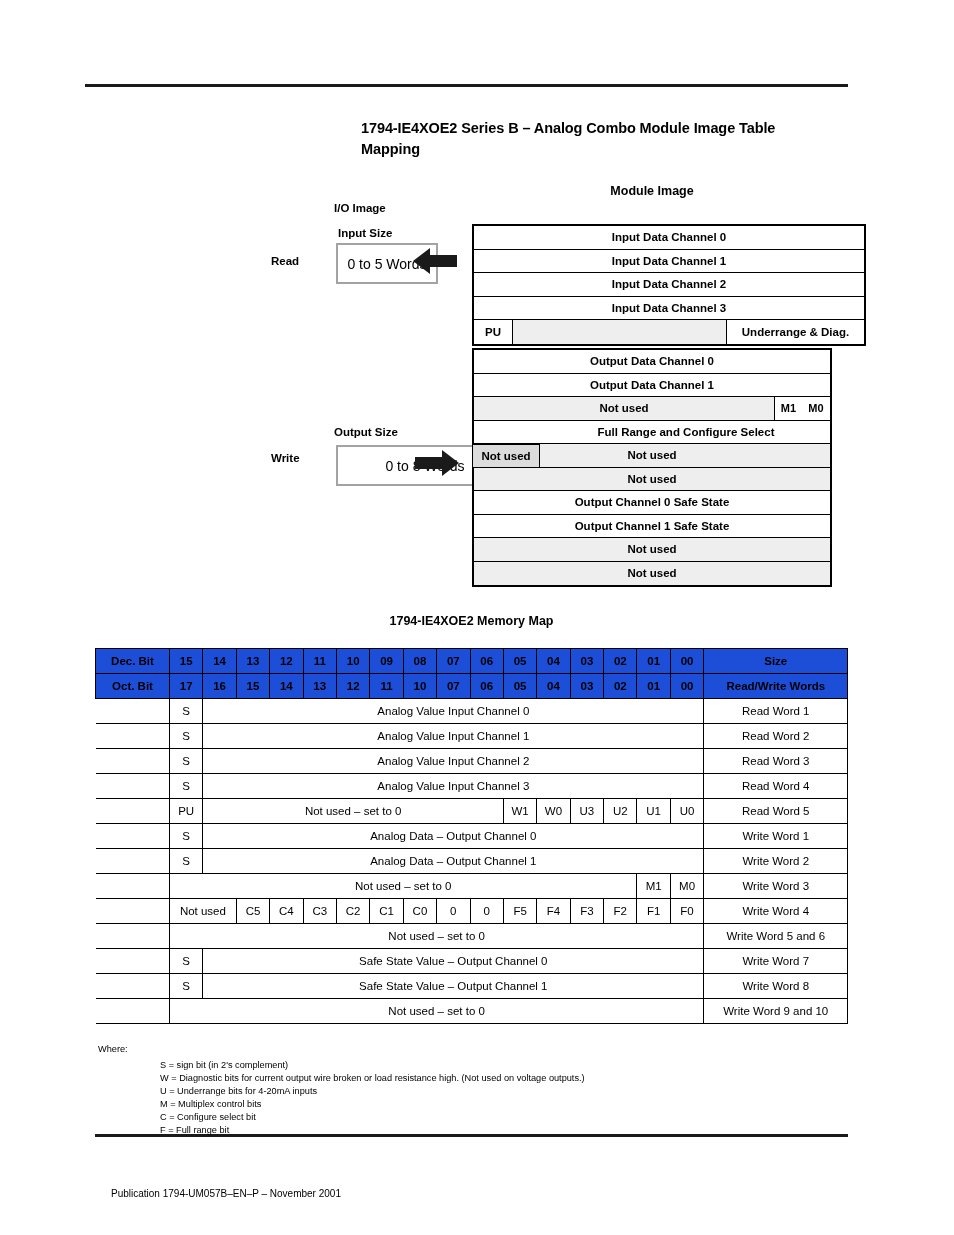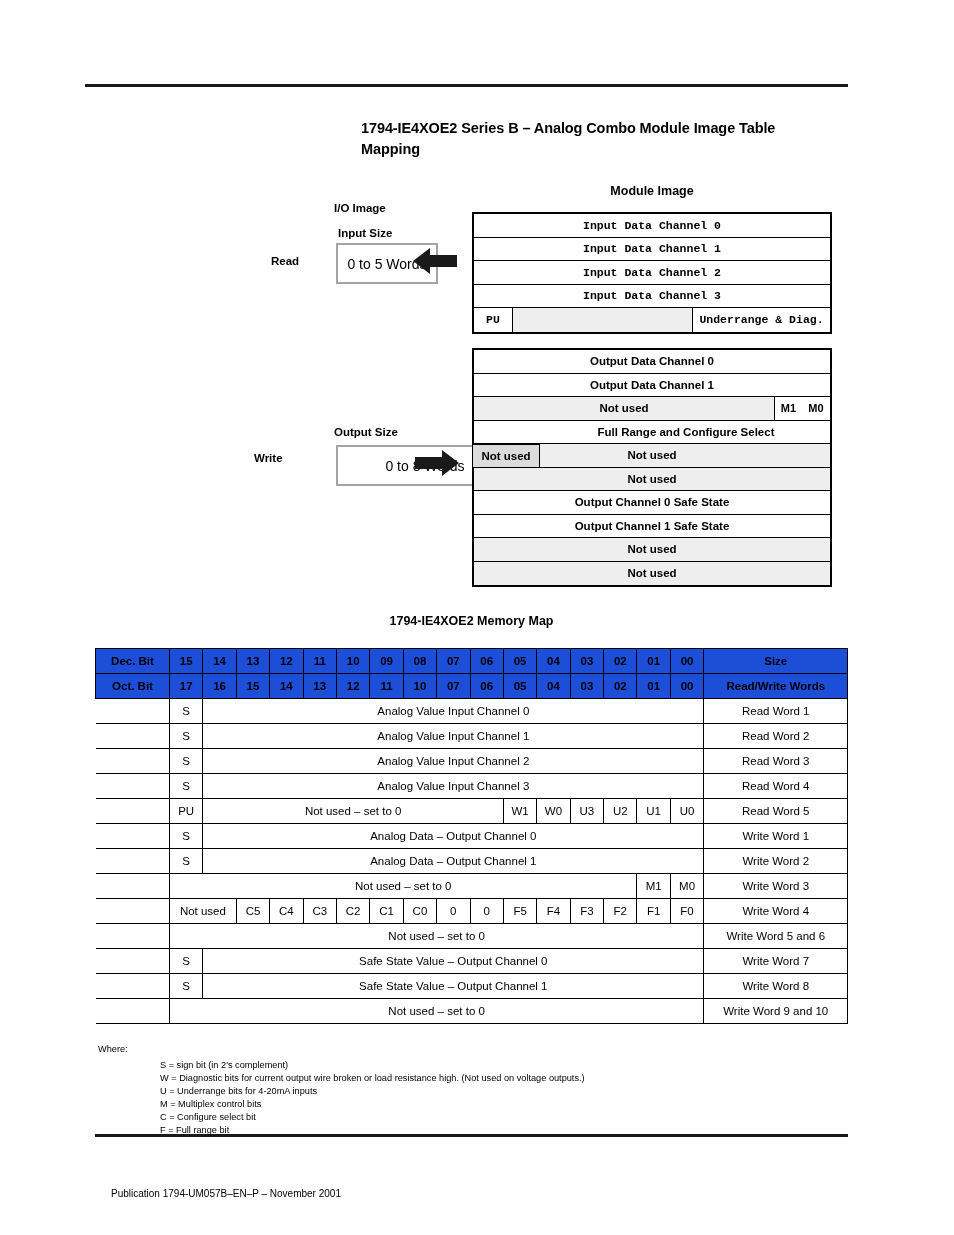--- a/index.html
+++ b/index.html
@@ -62,21 +62,21 @@
     position: absolute;
     font-weight: bold;
     font-size: 11.5px;
     white-space: nowrap;
     margin-left: 8px;
   }
   .lbl-io-image   { left: 326px; top: 202px; }
   .lbl-input-size { left: 330px; top: 227px; }
   .lbl-read       { left: 263px; top: 255px; }
   .lbl-output-size{ left: 326px; top: 426px; }
-  .lbl-write      { left: 246px; top: 452px; text-align: center; }
+  .lbl-write      { left: 263px; top: 452px; text-align: center; }
 
   
   .size-box {
     position: absolute;
     border: 2px solid #a3a3a3;
     background: #fff;
     display: flex;
     align-items: center;
     justify-content: center;
     font-size: 14px;
@@ -96,21 +96,21 @@
   .arrow-write { left: 415px; top: 448px; }
 
   
   .mi-table {
     position: absolute;
     left: 472px;
     border: 2px solid #000;
     box-sizing: border-box;
     background: #fff;
   }
-  .mi-input  { top: 212px; width: 360px; font-family: Liberation Mono, monospace; }
+  .mi-input  { top: 224px; width: 394px; }
   .mi-output { top: 348px; width: 360px; }
 
   .mi-row {
     display: flex;
     height: 23.5px;
     border-bottom: 1.5px solid #000;
     box-sizing: border-box;
   }
   .mi-row:last-child { border-bottom: none; }
 

